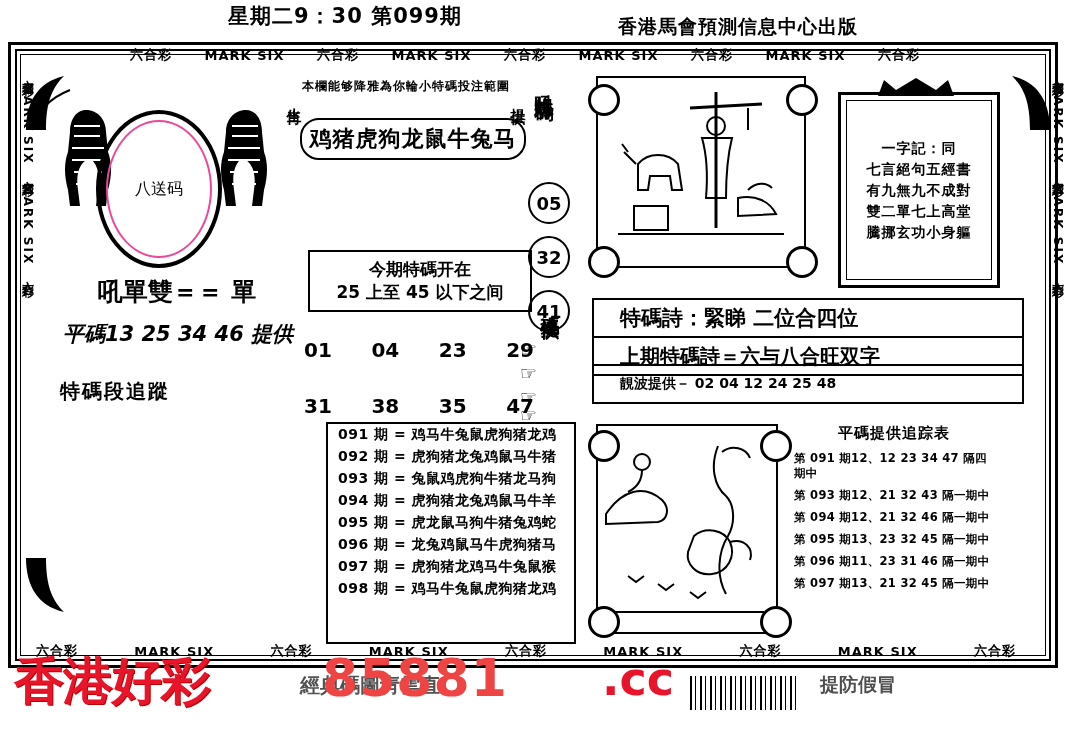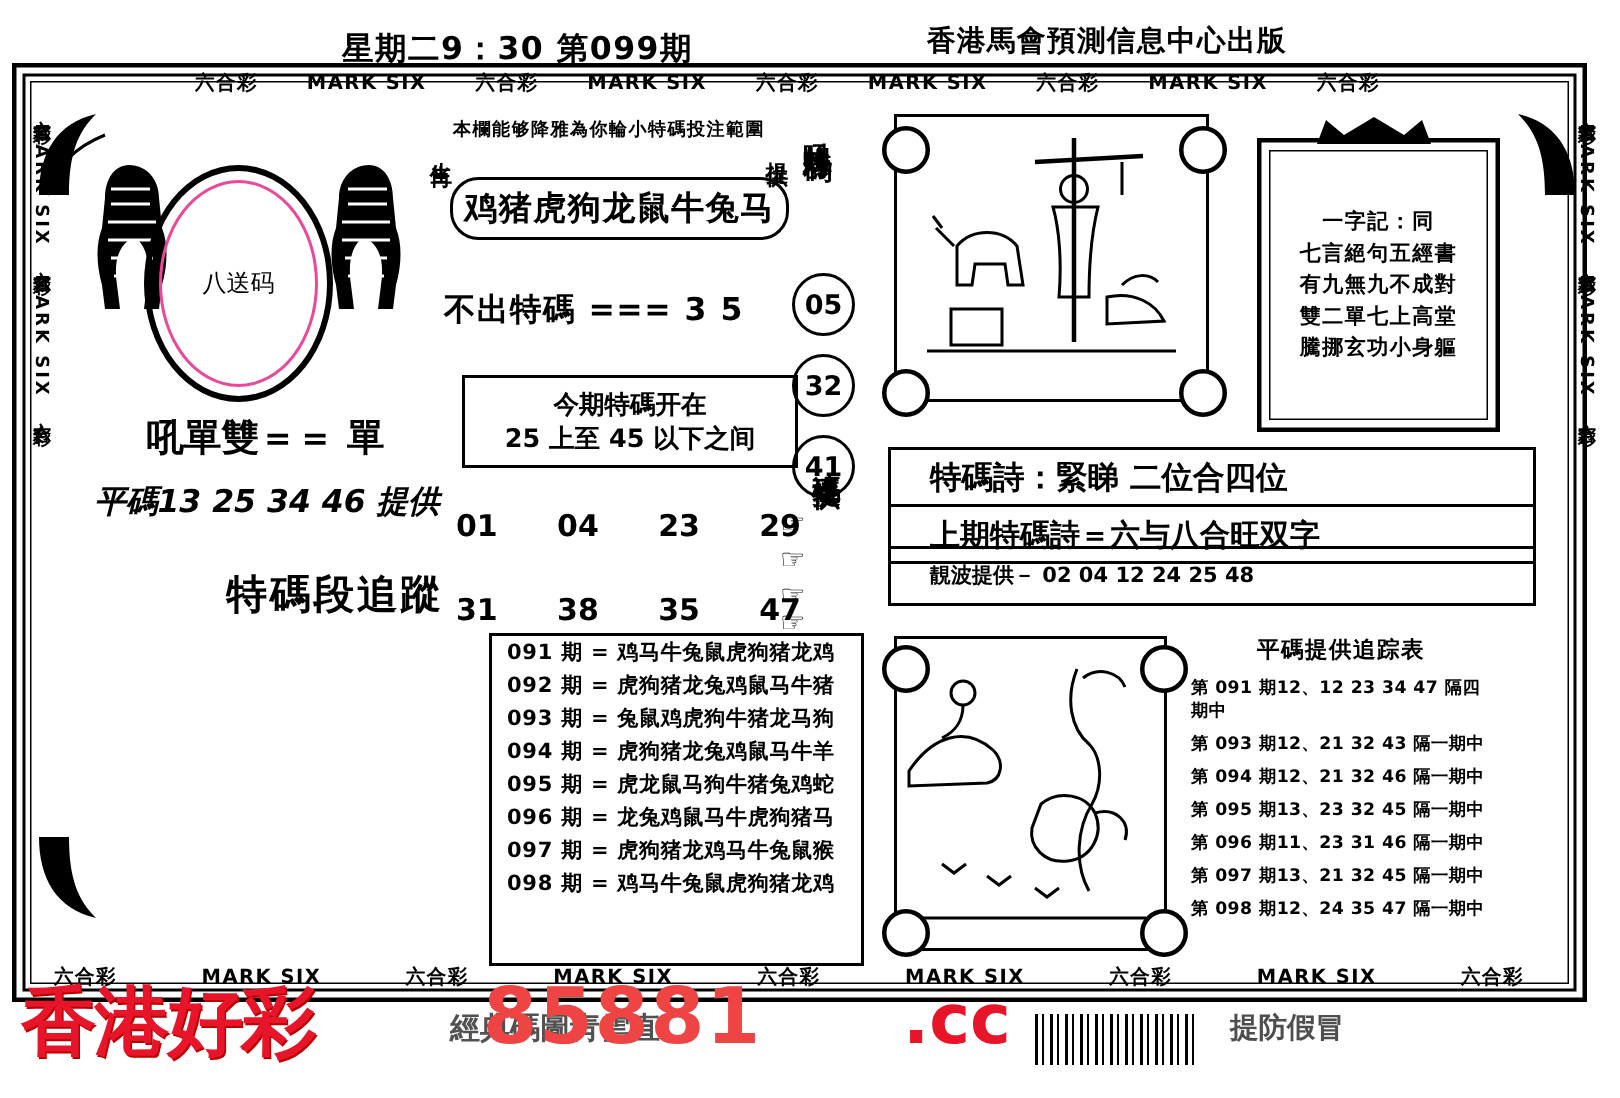--- a/index.html
+++ b/index.html
@@ -1,21 +1,21 @@
 <!DOCTYPE html>
 <html><head>
 <meta charset="utf-8">
 <style>
   html,body{margin:0;padding:0;background:#ffffff;}
   body{width:1080px;height:732px;position:relative;overflow:hidden;
        font-family:"DejaVu Sans","Liberation Sans",sans-serif;color:#000;}
   .sheet{position:absolute;left:0;top:0;width:1080px;height:732px;}
 
   
-  .hdr-left{position:absolute;left:228px;top:2px;font-size:21px;font-weight:bold;letter-spacing:1px;margin-top:16px;}
+  .hdr-left{position:absolute;left:228px;top:2px;font-size:21px;font-weight:bold;letter-spacing:1px;}
   .hdr-right{position:absolute;left:618px;top:14px;font-size:19px;font-weight:bold;letter-spacing:1px;}
 
   
   .frame{position:absolute;left:8px;top:42px;width:1044px;height:620px;border:3px solid #000;background:#fff;}
   .frame2{position:absolute;left:4px;top:4px;right:4px;bottom:4px;border:2px solid #000;}
   .frame3{position:absolute;left:9px;top:9px;right:9px;bottom:9px;border:1px solid #000;}
 
   
   .band-top{position:absolute;left:130px;top:44px;width:790px;height:22px;display:flex;align-items:center;
             justify-content:space-between;font-size:13px;font-weight:bold;letter-spacing:1px;overflow:hidden;}
@@ -28,21 +28,21 @@
   .vband.right{right:14px;top:70px;height:570px;}
 
   
   .tiger{position:absolute;font-size:0;}
   .oval{position:absolute;left:96px;top:110px;width:118px;height:150px;border:4px solid #000;border-radius:50%;}
   .oval-in{position:absolute;left:6px;top:6px;right:6px;bottom:6px;border:2px solid #ec4899;border-radius:50%;
            display:flex;flex-direction:column;align-items:center;justify-content:center;}
 
   .danshuang{position:absolute;left:62px;top:275px;width:230px;text-align:center;font-size:25px;font-weight:bold;}
   .pingma{position:absolute;left:60px;top:320px;width:236px;text-align:center;font-size:21px;font-weight:bold;font-style:italic;}
-  .seg-title{position:absolute;left:60px;top:378px;width:236px;text-align:right;font-size:27px;font-weight:bold;letter-spacing:2px;}
+  .seg-title{position:absolute;left:60px;top:378px;width:236px;text-align:left;font-size:20px;font-weight:bold;letter-spacing:2px;}
   .seg-list{position:absolute;left:42px;top:428px;width:268px;}
   .seg-list div{font-size:17px;font-weight:bold;padding:9px 0 9px 6px;border-bottom:1px solid #000;letter-spacing:0.5px;}
 
   
   .mid-note{position:absolute;left:286px;top:78px;width:240px;font-size:12px;font-weight:bold;letter-spacing:1px;text-align:center;}
   .zodiac-box{position:absolute;left:300px;top:118px;width:222px;height:38px;border:2px solid #000;border-radius:19px;
               display:flex;align-items:center;justify-content:center;font-size:22px;font-weight:bold;letter-spacing:1px;}
   .nospecial{position:absolute;left:296px;top:192px;font-size:21px;font-weight:bold;letter-spacing:1px;}
   .numbox{position:absolute;left:308px;top:250px;width:220px;height:58px;border:2px solid #000;
           display:flex;flex-direction:column;align-items:center;justify-content:center;}
@@ -181,21 +181,20 @@
 
   <div class="danshuang">吼單雙＝＝ 單</div>
   <div class="pingma">平碼13 25 34 46 提供</div>
   <div class="seg-title">特碼段追蹤</div>
 
   <div class="mid-note">本欄能够降雅為你輪小特碼投注範圍</div>
   <div class="vlabel" style="left:284px;top:96px;font-size:15px;">生肖</div>
   <div class="vlabel" style="left:508px;top:96px;font-size:15px;">提供</div>
 
   <div class="zodiac-box">鸡猪虎狗龙鼠牛兔马</div>
-  <div class="nospecial">不出特碼 ===  3   5</div>
 
   <div class="numbox">
     <div>今期特碼开在</div>
     <div>25 上至 45 以下之间</div>
   </div>
 
   <div class="numrow" style="top:338px;text-align:center;">
     <span>01</span>
     <span>04</span>
     <span>23</span>
@@ -295,21 +294,20 @@
   <div class="dot" style="left:760px;top:606px;"></div>
 
   <div class="tbox">
     <h4>平碼提供追踪表</h4>
     <div class="row">第 091 期12、12  23    34  47 隔四期中</div>
     <div class="row">第 093 期12、21  32    43 隔一期中</div>
     <div class="row">第 094 期12、21  32    46 隔一期中</div>
     <div class="row">第 095 期13、23  32    45 隔一期中</div>
     <div class="row">第 096 期11、23  31    46 隔一期中</div>
     <div class="row">第 097 期13、21  32    45 隔一期中</div>
-    <div class="row">第 098 期12、24  35    47 隔一期中</div>
   </div>
 
   <div class="bottom-ghost">經典碼圖靑雲直</div>
   <div class="bottom-right-ghost">提防假冒</div>
   <div class="barcode"></div>
   <div class="wm-red">香港好彩</div>
   <div class="wm-black">85881</div>
   <div class="wm-cc">.cc</div>
 
 </div>

